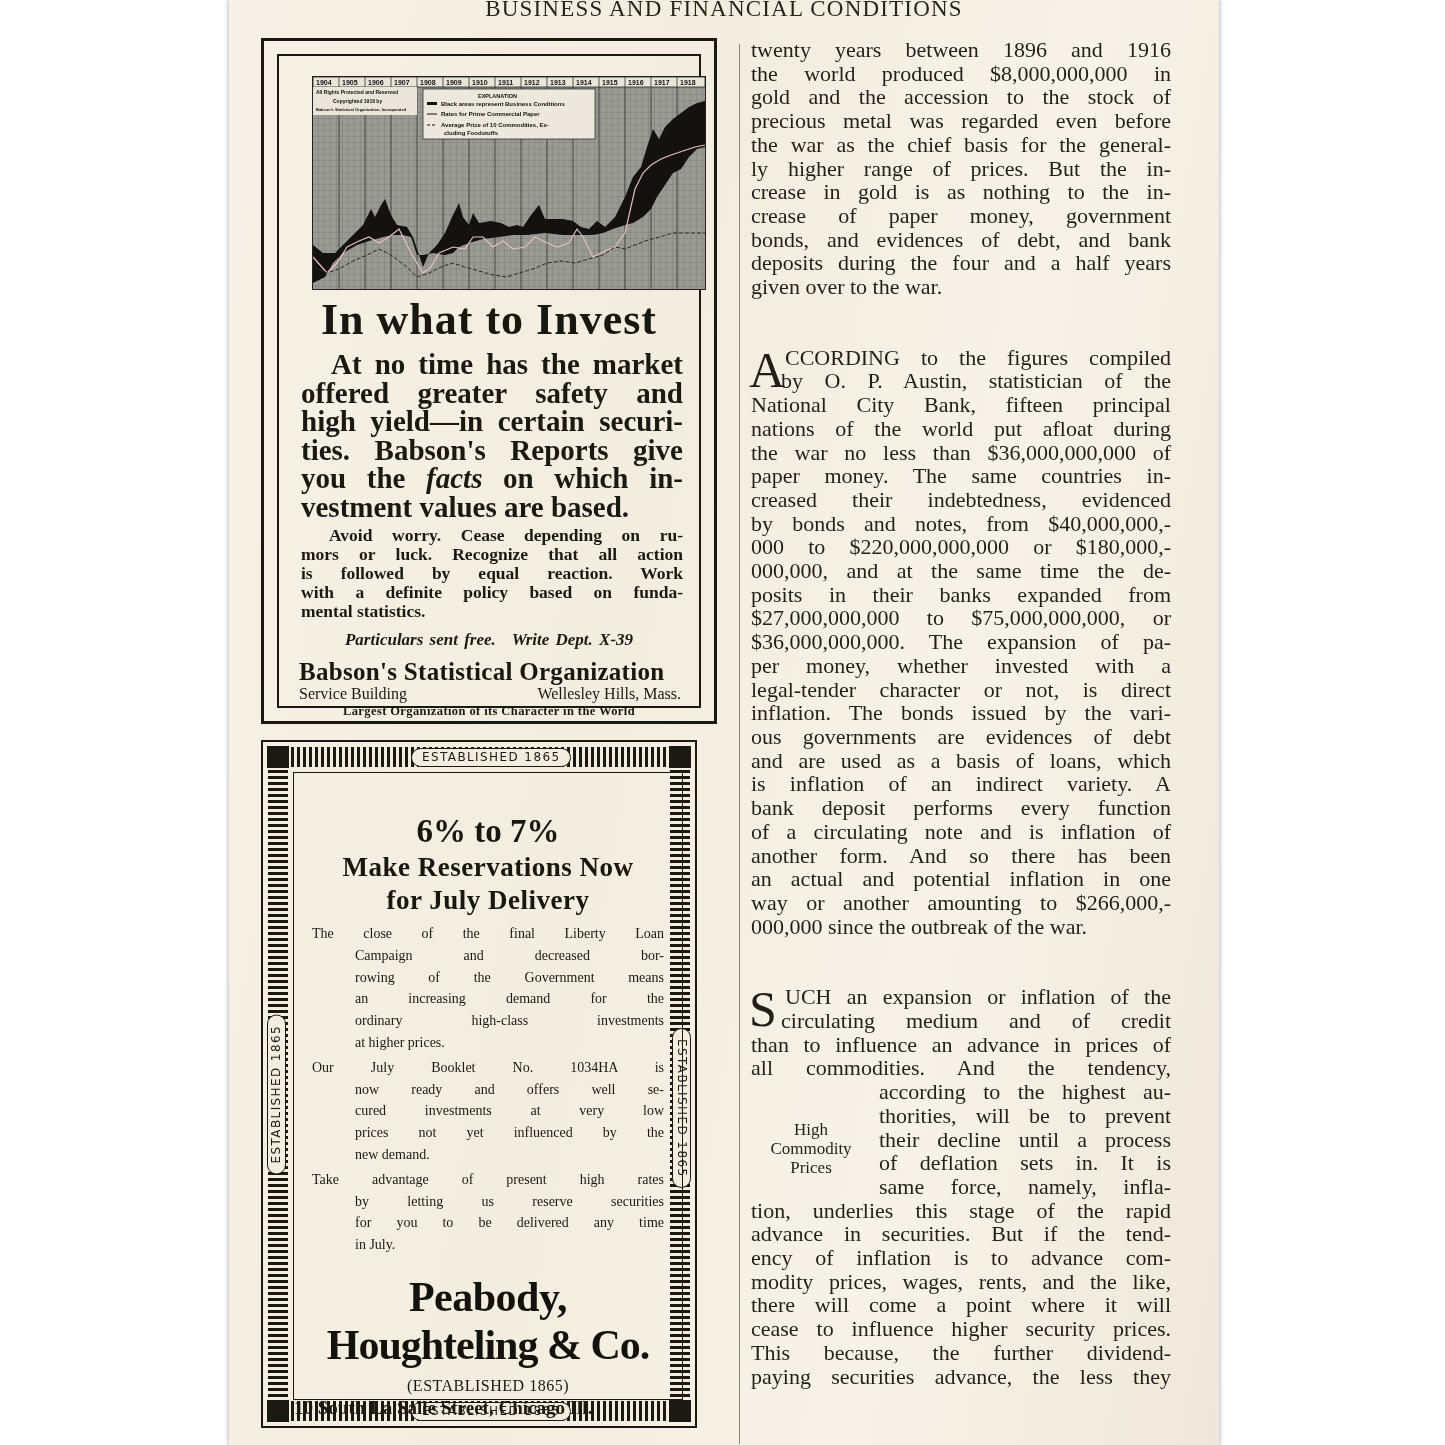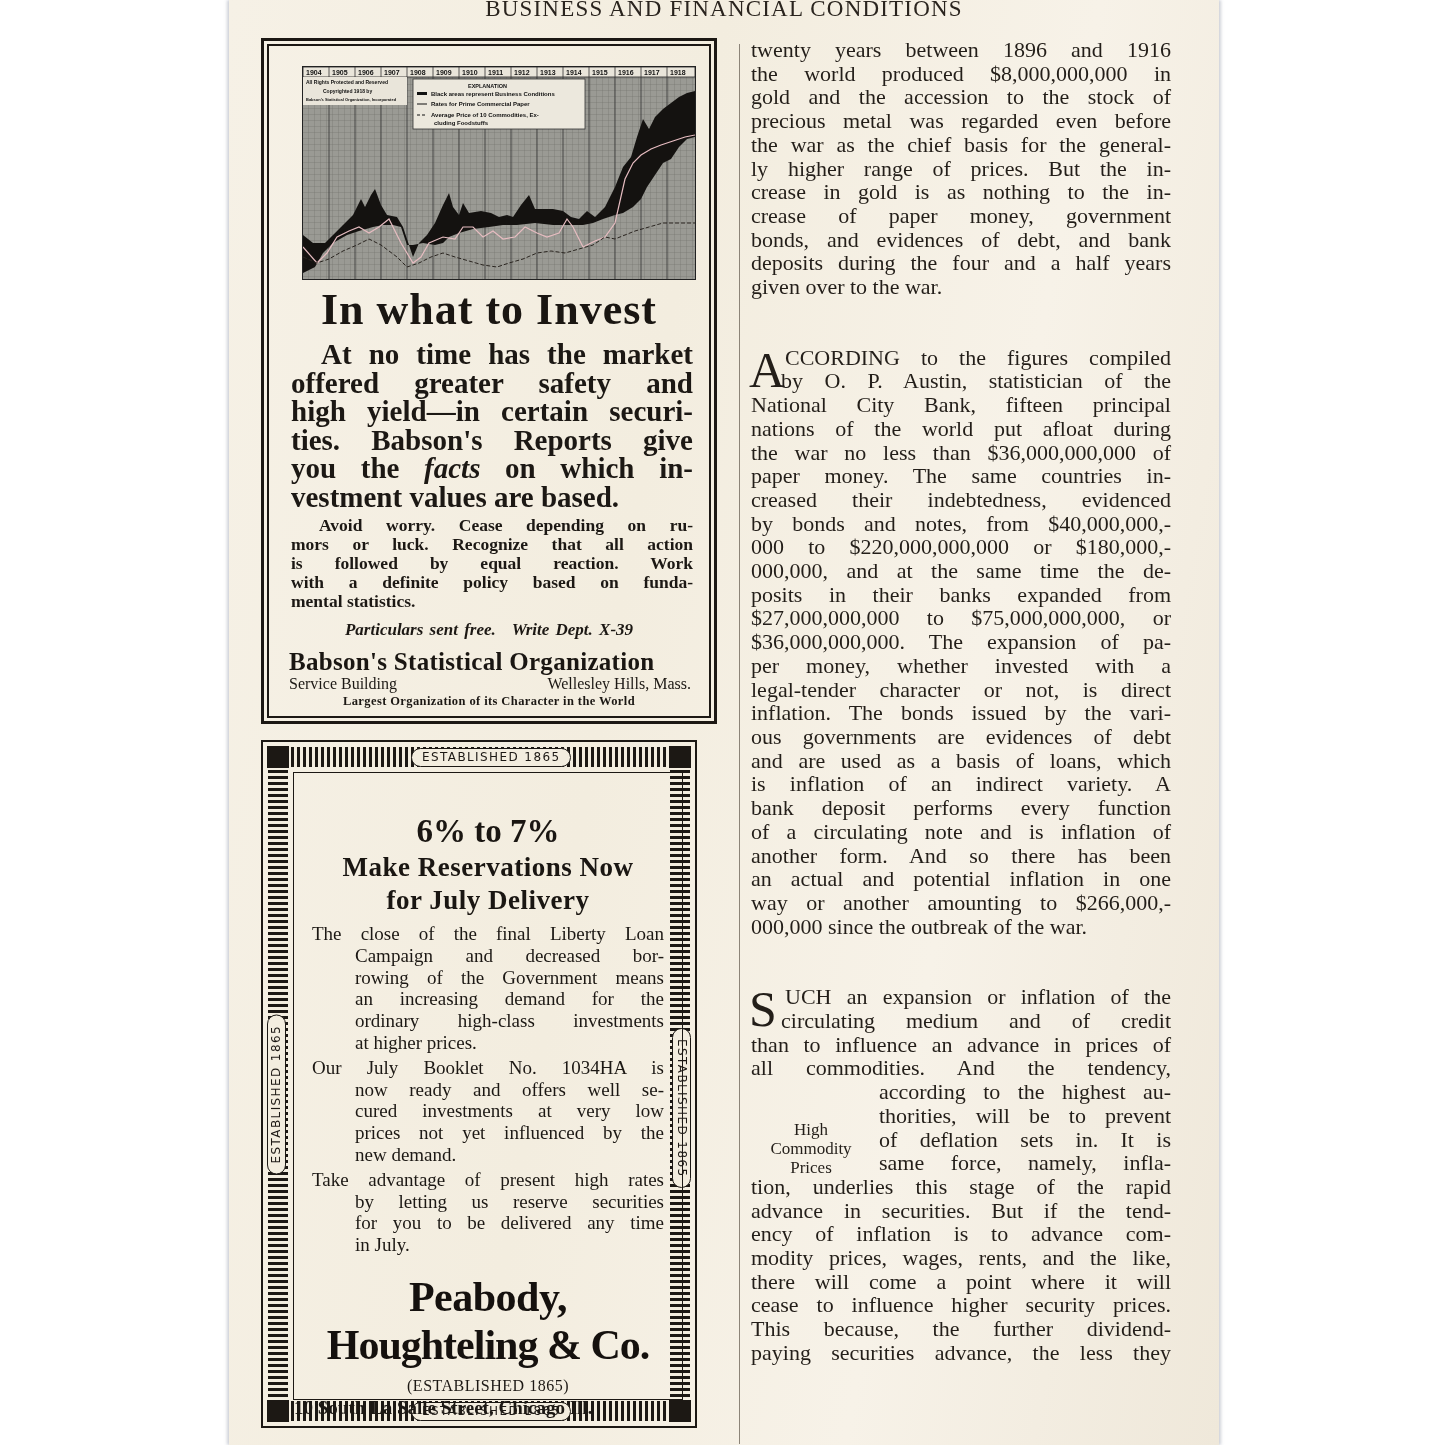--- a/index.html
+++ b/index.html
@@ -17,21 +17,21 @@
     position: absolute; left: 240px; top: -4px; width: 510px; text-align: center;
     font-size: 23px; letter-spacing: 1.2px; color: #2a241e;
   }
   .col-rule {
     position: absolute; left: 510px; top: 44px; width: 1px; height: 1400px; background: #8c8478;
   }
 
   
   .ad-babson {
     position: absolute; left: 32px; top: 38px; width: 456px; height: 686px;
-    border: 3px solid #1c1814; box-sizing: border-box; padding: 3px;
+    border: 3px solid #1c1814; box-sizing: border-box; padding: 13px;
   }
   .ad-babson .inner {
     border: 2px solid #1c1814; height: 100%; box-sizing: border-box; position: relative;
   }
   .chart-box {
     position: absolute; left: 33px; top: 20px; width: 392px; height: 212px;
     border: 1px solid #222;
   }
   .chart-box svg { display: block; width: 100%; height: 100%; }
   .babson-title {
@@ -100,21 +100,21 @@
   .pb-rate {
     position: absolute; left: 0; right: 0; top: 40px; text-align: center;
     font-size: 33px; font-weight: bold; color: #1a1612;
   }
   .pb-head {
     position: absolute; left: 0; right: 0; top: 78px; text-align: center;
     font-size: 27px; font-weight: bold; line-height: 33px; color: #1a1612; letter-spacing: 0.5px;
   }
   .pb-body {
     position: absolute; left: 18px; right: 18px; top: 150px;
-    font-size: 19px; line-height: 21.8px; color: #1c1814;
+    font-size: 14px; line-height: 21.8px; color: #1c1814;
   }
   .pb-para { margin-bottom: 3px; }
   .pb-para .l { display: block; text-align: justify; text-align-last: justify; white-space: nowrap; padding-left: 43px; }
   .pb-para .l.first { padding-left: 0; }
   .pb-para .l.last { text-align-last: left; }
   .pb-name1 {
     position: absolute; left: 0; right: 0; top: 500px; text-align: center;
     font-size: 42px; font-weight: bold; color: #15110e; letter-spacing: -0.5px;
   }
   .pb-name2 {
@@ -369,20 +369,21 @@
       <span class="l">than to influence an advance in prices of</span>
       <span class="l">all commodities. And the tendency,</span>
       <div class="sidenote-wrap">
         <div class="sidenote">
           <div>High</div>
           <div>Commodity</div>
           <div>Prices</div>
         </div>
         <span class="l inset">according to the highest au-</span>
         <span class="l inset">thorities, will be to prevent</span>
+        <span class="l inset">their decline until a process</span>
         <span class="l inset">of deflation sets in. It is</span>
         <span class="l inset">same force, namely, infla-</span>
       </div>
       <span class="l">tion, underlies this stage of the rapid</span>
       <span class="l">advance in securities. But if the tend-</span>
       <span class="l">ency of inflation is to advance com-</span>
       <span class="l">modity prices, wages, rents, and the like,</span>
       <span class="l">there will come a point where it will</span>
       <span class="l">cease to influence higher security prices.</span>
       <span class="l">This because, the further dividend-</span>

